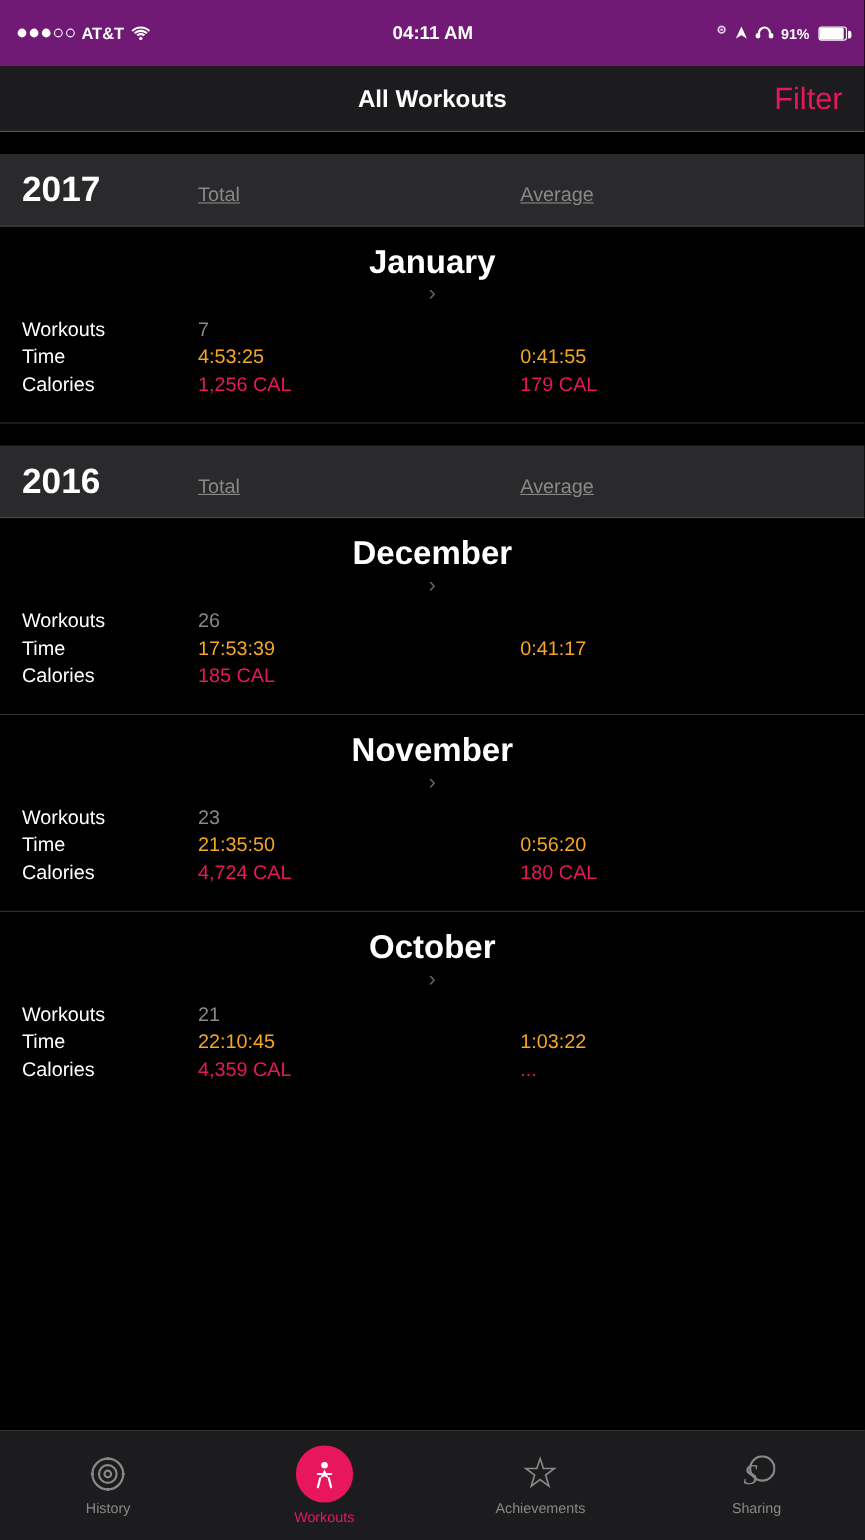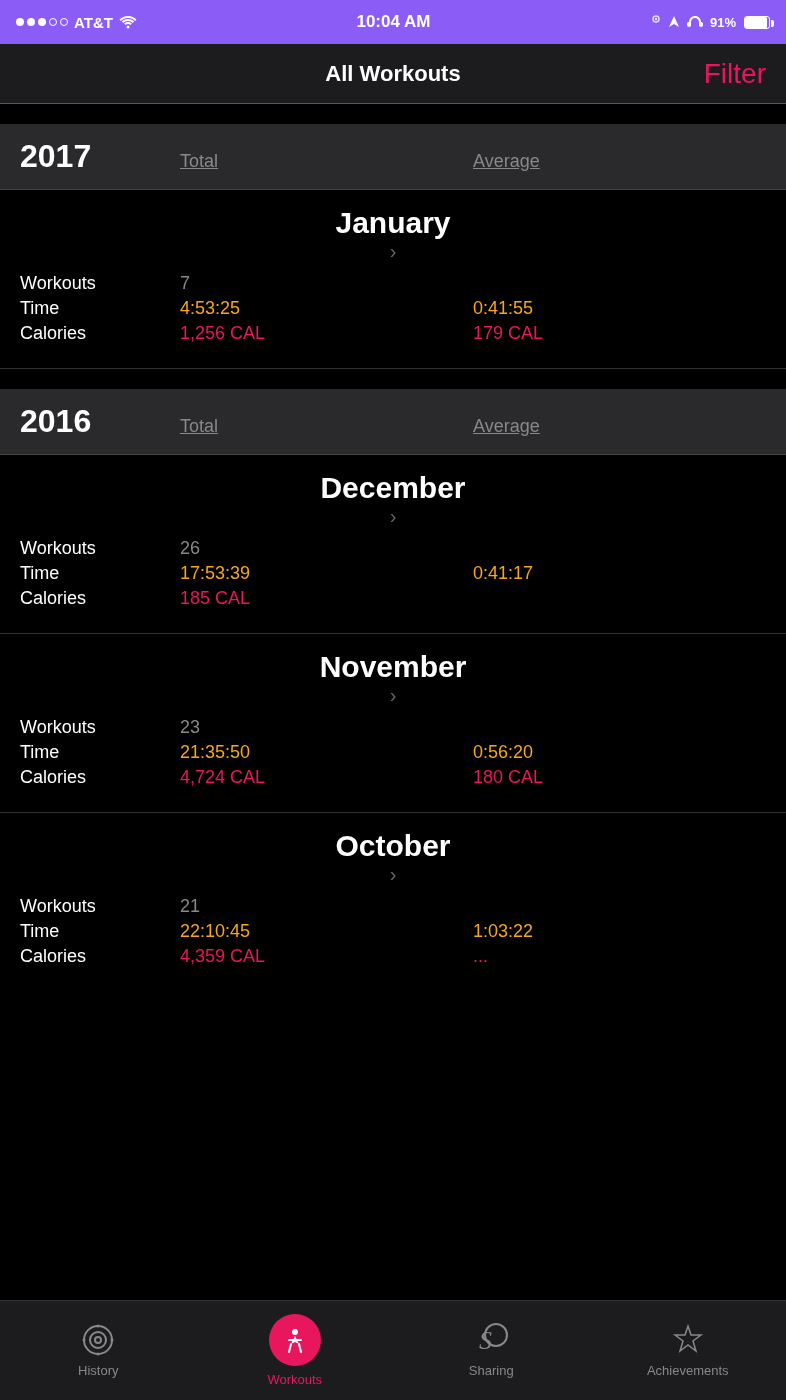--- a/index.html
+++ b/index.html
@@ -8,22 +8,22 @@
       color: #fff;
       font-family: -apple-system, 'Helvetica Neue', Arial, sans-serif;
       width: 786px;
       min-height: 1400px;
       overflow-x: hidden;
       position: relative;
     }
 
     
     .status-bar {
-      background: #8b5cf6;
-      height: 44px;
+      background: #701a75;
+      height: 60px;
       display: flex;
       align-items: center;
       justify-content: space-between;
       padding: 0 16px;
       font-size: 15px;
       font-weight: 600;
     }
     .status-left {
       display: flex;
       align-items: center;
@@ -214,21 +214,21 @@
     <span class="carrier">AT&amp;T</span>
     <span class="wifi-icon">
       <svg width="18" height="14" viewBox="0 0 18 14" fill="white">
         <path d="M9 3C11.8 3 14.3 4.1 16.1 5.9L17.5 4.5C15.3 2.3 12.3 1 9 1C5.7 1 2.7 2.3 0.5 4.5L1.9 5.9C3.7 4.1 6.2 3 9 3Z"></path>
         <path d="M9 6C10.9 6 12.6 6.8 13.8 8L15.2 6.6C13.6 5 11.4 4 9 4C6.6 4 4.4 5 2.8 6.6L4.2 8C5.4 6.8 7.1 6 9 6Z"></path>
         <path d="M9 9C10 9 10.9 9.4 11.5 10L12.9 8.6C11.9 7.6 10.5 7 9 7C7.5 7 6.1 7.6 5.1 8.6L6.5 10C7.1 9.4 8 9 9 9Z"></path>
         <circle cx="9" cy="12" r="1.5"></circle>
       </svg>
     </span>
   </div>
-  <div class="status-center">10:04 AM</div>
+  <div class="status-center">04:11 AM</div>
   <div class="status-right">
     <span>
       <svg width="12" height="14" viewBox="0 0 12 14" fill="white" opacity="0.8">
         <circle cx="6" cy="4" r="3" fill="none" stroke="white" stroke-width="1.5"></circle>
         <circle cx="6" cy="4" r="1.2" fill="white"></circle>
       </svg>
     </span>
     <span>
       <svg width="12" height="14" viewBox="0 0 12 14" fill="white">
         <polygon points="6,1 11,12 6,9 1,12" fill="white"></polygon>
@@ -390,29 +390,29 @@
         <path d="M18 18 L20 26" stroke="white" stroke-width="2" fill="none" stroke-linecap="round"></path>
         <path d="M8 14 L20 14" stroke="white" stroke-width="2" fill="none" stroke-linecap="round"></path>
       </svg>
     </div>
     <span class="tab-label active">Workouts</span>
   </div>
 
   <div class="tab-item">
     <div class="tab-icon">
       <svg width="34" height="34" viewBox="0 0 34 34" fill="none">
-        <text x="5" y="26" font-size="26" fill="#888" font-family="serif" font-style="italic">S</text>
-        <circle cx="22" cy="12" r="11" stroke="#888" stroke-width="2" fill="none"></circle>
-      </svg>
-    </div>
-    <span class="tab-label">Sharing</span>
+        <polygon points="17,3 20,12 30,12 22,18 25,28 17,22 9,28 12,18 4,12 14,12" stroke="#888" stroke-width="1.5" fill="none"></polygon>
+      </svg>
+    </div>
+    <span class="tab-label">Achievements</span>
   </div>
 
   <div class="tab-item">
     <div class="tab-icon">
       <svg width="34" height="34" viewBox="0 0 34 34" fill="none">
-        <polygon points="17,3 20,12 30,12 22,18 25,28 17,22 9,28 12,18 4,12 14,12" stroke="#888" stroke-width="1.5" fill="none"></polygon>
-      </svg>
-    </div>
-    <span class="tab-label">Achievements</span>
+        <text x="5" y="26" font-size="26" fill="#888" font-family="serif" font-style="italic">S</text>
+        <circle cx="22" cy="12" r="11" stroke="#888" stroke-width="2" fill="none"></circle>
+      </svg>
+    </div>
+    <span class="tab-label">Sharing</span>
   </div>
 
 </div>
 
 </body></html>

